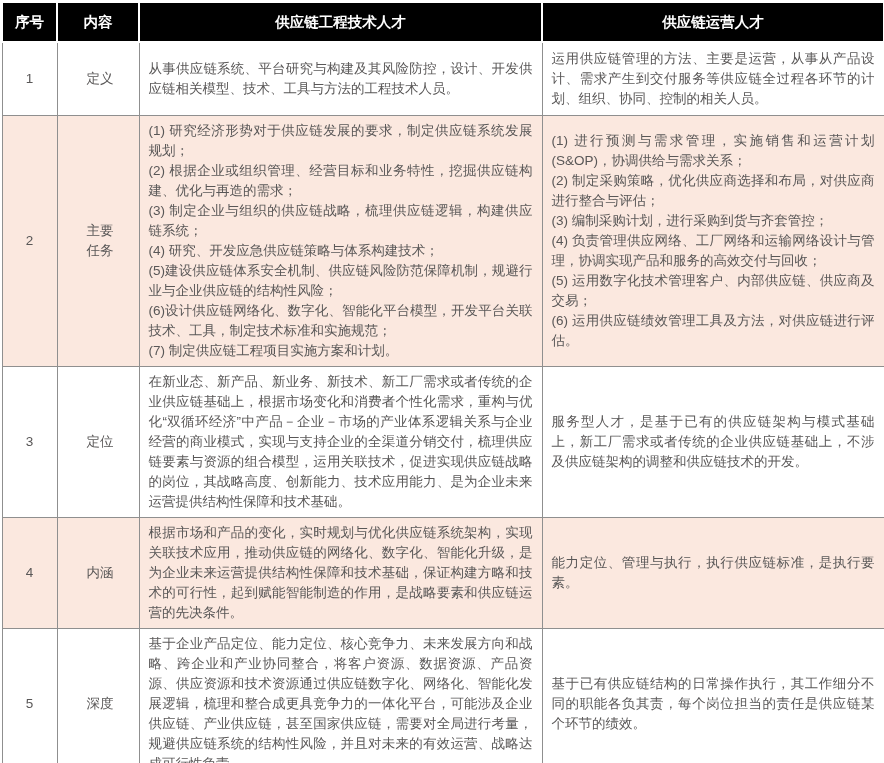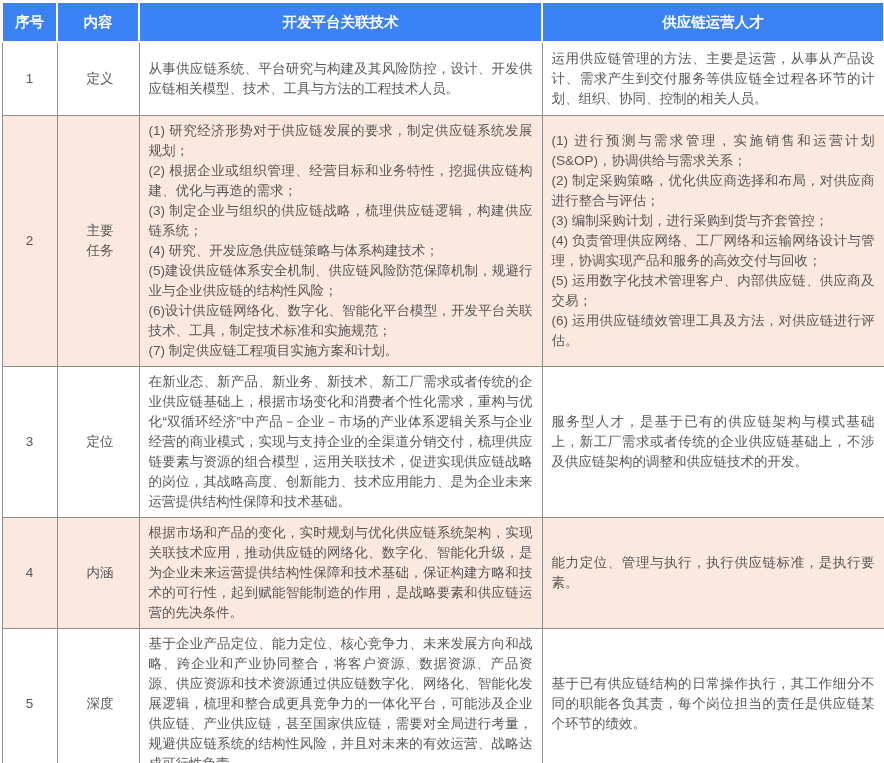--- a/index.html
+++ b/index.html
@@ -28,21 +28,21 @@
 
   th, td {
     border: 1px solid #8f8f8f;
     vertical-align: middle;
     font-size: 13.5px;
     line-height: 20px;
     color: #595757;
     box-sizing: border-box;
   }
   thead th {
-    background: #3b82f6;
+    background: #000000;
     color: #ffffff;
     font-weight: bold;
     font-size: 14.5px;
     height: 40px;
     border: 2px solid #ffffff;
     text-align: center;
     padding: 2px 4px;
   }
   tbody td {
     padding: 5px 9px;
@@ -72,21 +72,21 @@
     <colgroup>
       <col class="c-num">
         <col class="c-topic">
         <col class="c-eng">
         <col class="c-ops">
     </colgroup>
     <thead>
       <tr>
         <th>序号</th>
         <th>内容</th>
-        <th>开发平台关联技术</th>
+        <th>供应链工程技术人才</th>
         <th>供应链运营人才</th>
       </tr>
     </thead>
     <tbody>
       <tr class="r1">
         <td class="cell-num">1</td>
         <td class="cell-topic">定义</td>
         <td class="cell-eng">从事供应链系统、平台研究与构建及其风险防控，设计、开发供应链相关模型、技术、工具与方法的工程技术人员。</td>
         <td class="cell-ops">运用供应链管理的方法、主要是运营，从事从产品设计、需求产生到交付服务等供应链全过程各环节的计划、组织、协同、控制的相关人员。</td>
       </tr>

